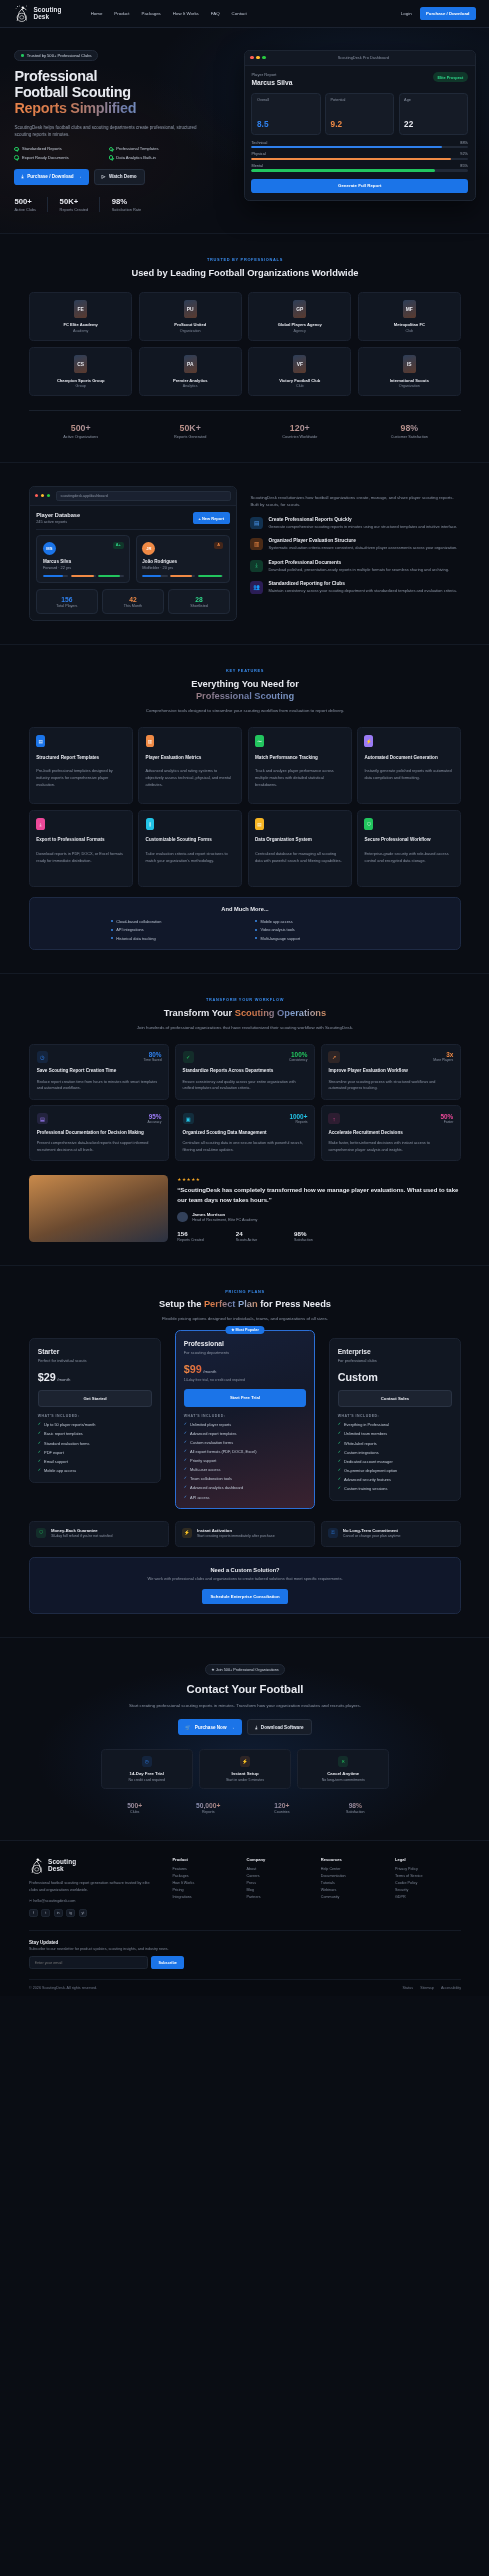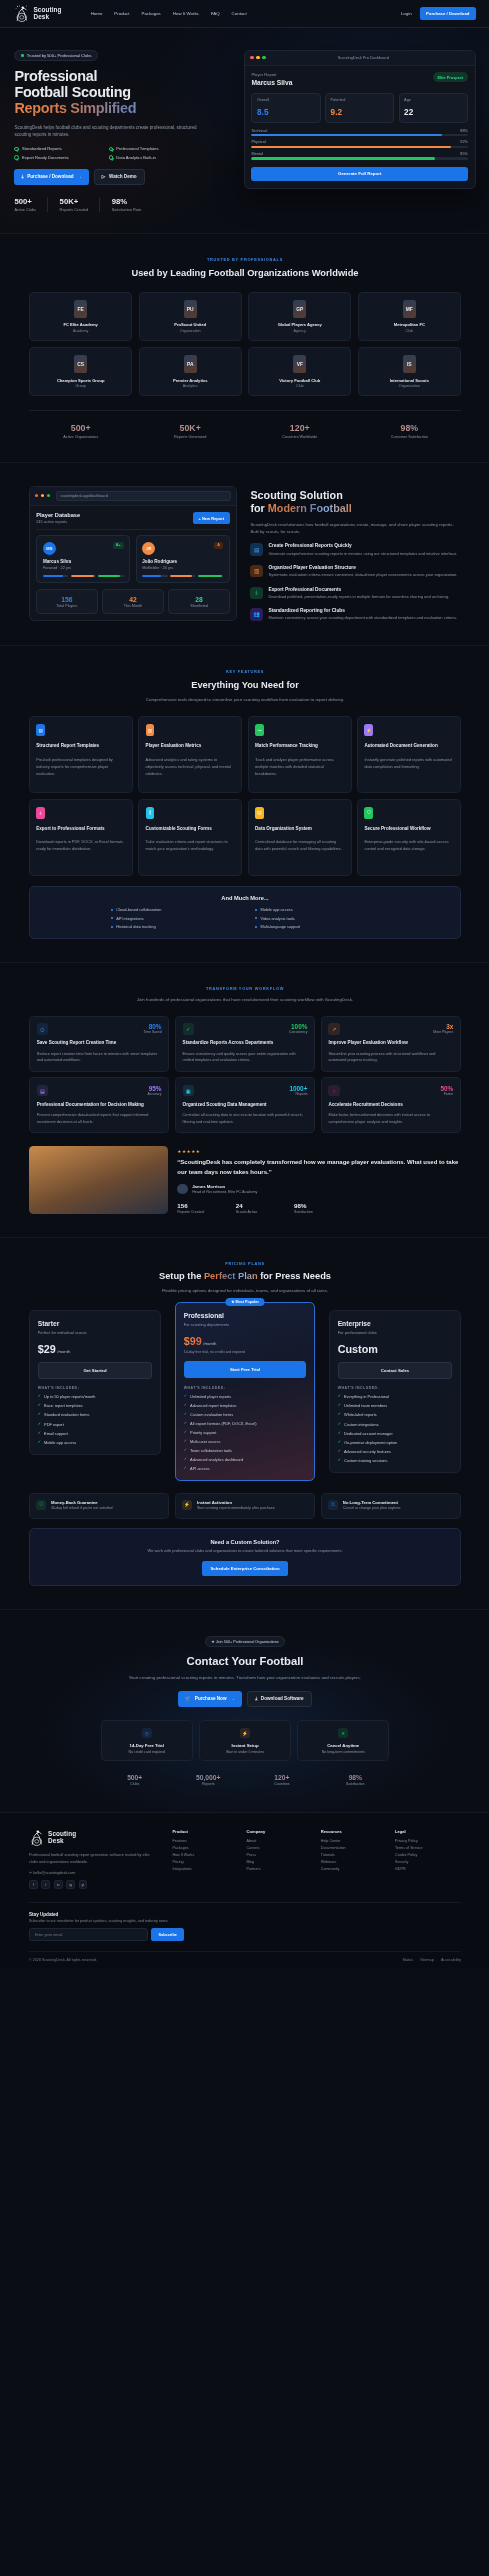--- a/index.html
+++ b/index.html
@@ -49,21 +49,21 @@
   .tl{width:3.3px;height:3.3px;border-radius:50%}
   .dash-title{margin-left:auto;margin-right:auto;font-size:3.9px;color:#8a93a3;transform:translateX(-5.2px)}
   .dash-body{padding:6.7px}
   .dash-row{display:flex;align-items:flex-start}
   .dash-sub{font-size:4.1px;color:#8b94a4}
   .dash-name{font-size:6.7px;font-weight:700;margin-top:1.5px}
   .badge-el{margin-left:auto;background:#10372a;color:#2fd98b;font-size:3.9px;font-weight:700;border-radius:6.2px;padding:2.1px 4.6px}
   .mini-grid{display:grid;grid-template-columns:1fr 1fr 1fr;gap:4.1px;margin-top:6.7px}
   .mini{background:#151b26;border:0.5px solid #202938;border-radius:3.6px;padding:4.6px}
   .mini .k{font-size:3.8px;color:#8b94a4}
-  .mini .v{font-size:8.2px;font-weight:700;margin-top:6px}
+  .mini .v{font-size:8.2px;font-weight:700;margin-top:18px}
   .bars{margin-top:5.7px}
   .bar-l{display:flex;justify-content:space-between;font-size:3.8px;color:#9aa3b2;margin-bottom:1.5px}
   .bar-t{height:2.1px;border-radius:1.5px;background:#212937;overflow:hidden;margin-bottom:4.1px}
   .bar-f{height:100%;border-radius:1.5px}
   .gen-btn{width:100%;margin-top:3.1px;background:#1b74e8;color:#fff;border:none;border-radius:3.1px;font-size:4.4px;font-weight:700;padding:4.6px;cursor:pointer;font-family:inherit}
 
   
   .sec{padding:23px 14.4px;border-top:0.5px solid #141a25}
   .eyebrow{text-align:center;font-size:3.9px;letter-spacing:0.7px;color:#3b8ef0;font-weight:700}
   .sec-h{text-align:center;font-size:9.3px;font-weight:700;margin-top:4.6px;line-height:1.3}
@@ -505,24 +505,20 @@
                 <div class="l">This Month</div>
               </div>
               <div class="stc">
                 <div class="n" style="color:#2fd98b">28</div>
                 <div class="l">Shortlisted</div>
               </div>
             </div>
         </div>
       </div>
       <div class="sol-r">
-        <div class="sol-h">
-          <div>Scouting Solution</div>
-          <div><span>for </span><span class="grad-hero">Modern Football</span></div>
-        </div>
         <div class="sol-p">ScoutingDesk revolutionizes how football organizations create, manage, and share player scouting reports. Built by scouts, for scouts.</div>
         <div id="sol-items">
             <div class="sol-item">
    <div class="sol-ic" style="background:#12314f;color:#4a9bf5;font-size:5.7px">▤</div>
    <div>
                 <div class="sol-t">Create Professional Reports Quickly</div>
    <div class="sol-d">Generate comprehensive scouting reports in minutes using our structured templates and intuitive interface.</div>
               </div>
             </div>
             <div class="sol-item">
@@ -549,20 +545,21 @@
           </div>
       </div>
     </div>
   </div>
 
   <div class="sec">
     <div class="inner">
       <div class="eyebrow">KEY FEATURES</div>
       <div class="sec-h">
         <div>Everything You Need for</div>
+        <div class="grad-hero">Professional Scouting</div>
       </div>
       <div class="sec-p">Comprehensive tools designed to streamline your scouting workflow from evaluation to report delivery.</div>
       <div class="f-grid" id="feat-cards">
           <div class="fc">
    <div class="fc-ic" style="background:#1b74e8;font-size:4.6px">▤</div>
    <div class="fc-t">Structured Report Templates</div>
    <div class="fc-d">Pre-built professional templates designed by industry experts for comprehensive player evaluation.</div>
           </div>
           <div class="fc">
    <div class="fc-ic" style="background:#f08a45;font-size:4.6px">▥</div>
@@ -628,20 +625,23 @@
               <span>Multi-language support</span>
             </div>
           </div>
       </div>
     </div>
   </div>
 
   <div class="sec">
     <div class="inner">
       <div class="eyebrow">TRANSFORM YOUR WORKFLOW</div>
+      <div class="sec-h">
+        <span>Transform Your </span><span class="grad-hero">Scouting Operations</span>
+      </div>
       <div class="sec-p">Join hundreds of professional organizations that have revolutionized their scouting workflow with ScoutingDesk.</div>
       <div class="t-grid" id="t-cards">
           <div class="tc">
    <div class="tc-top">
               <div class="tc-ic" style="background:#2f80ed22;color:#2f80ed;font-size:5.2px">◷</div>
    <div class="tc-kpi">
                 <div class="n" style="color:#2f80ed">80%</div>
                 <div class="l">Time Saved</div>
               </div>
             </div>

